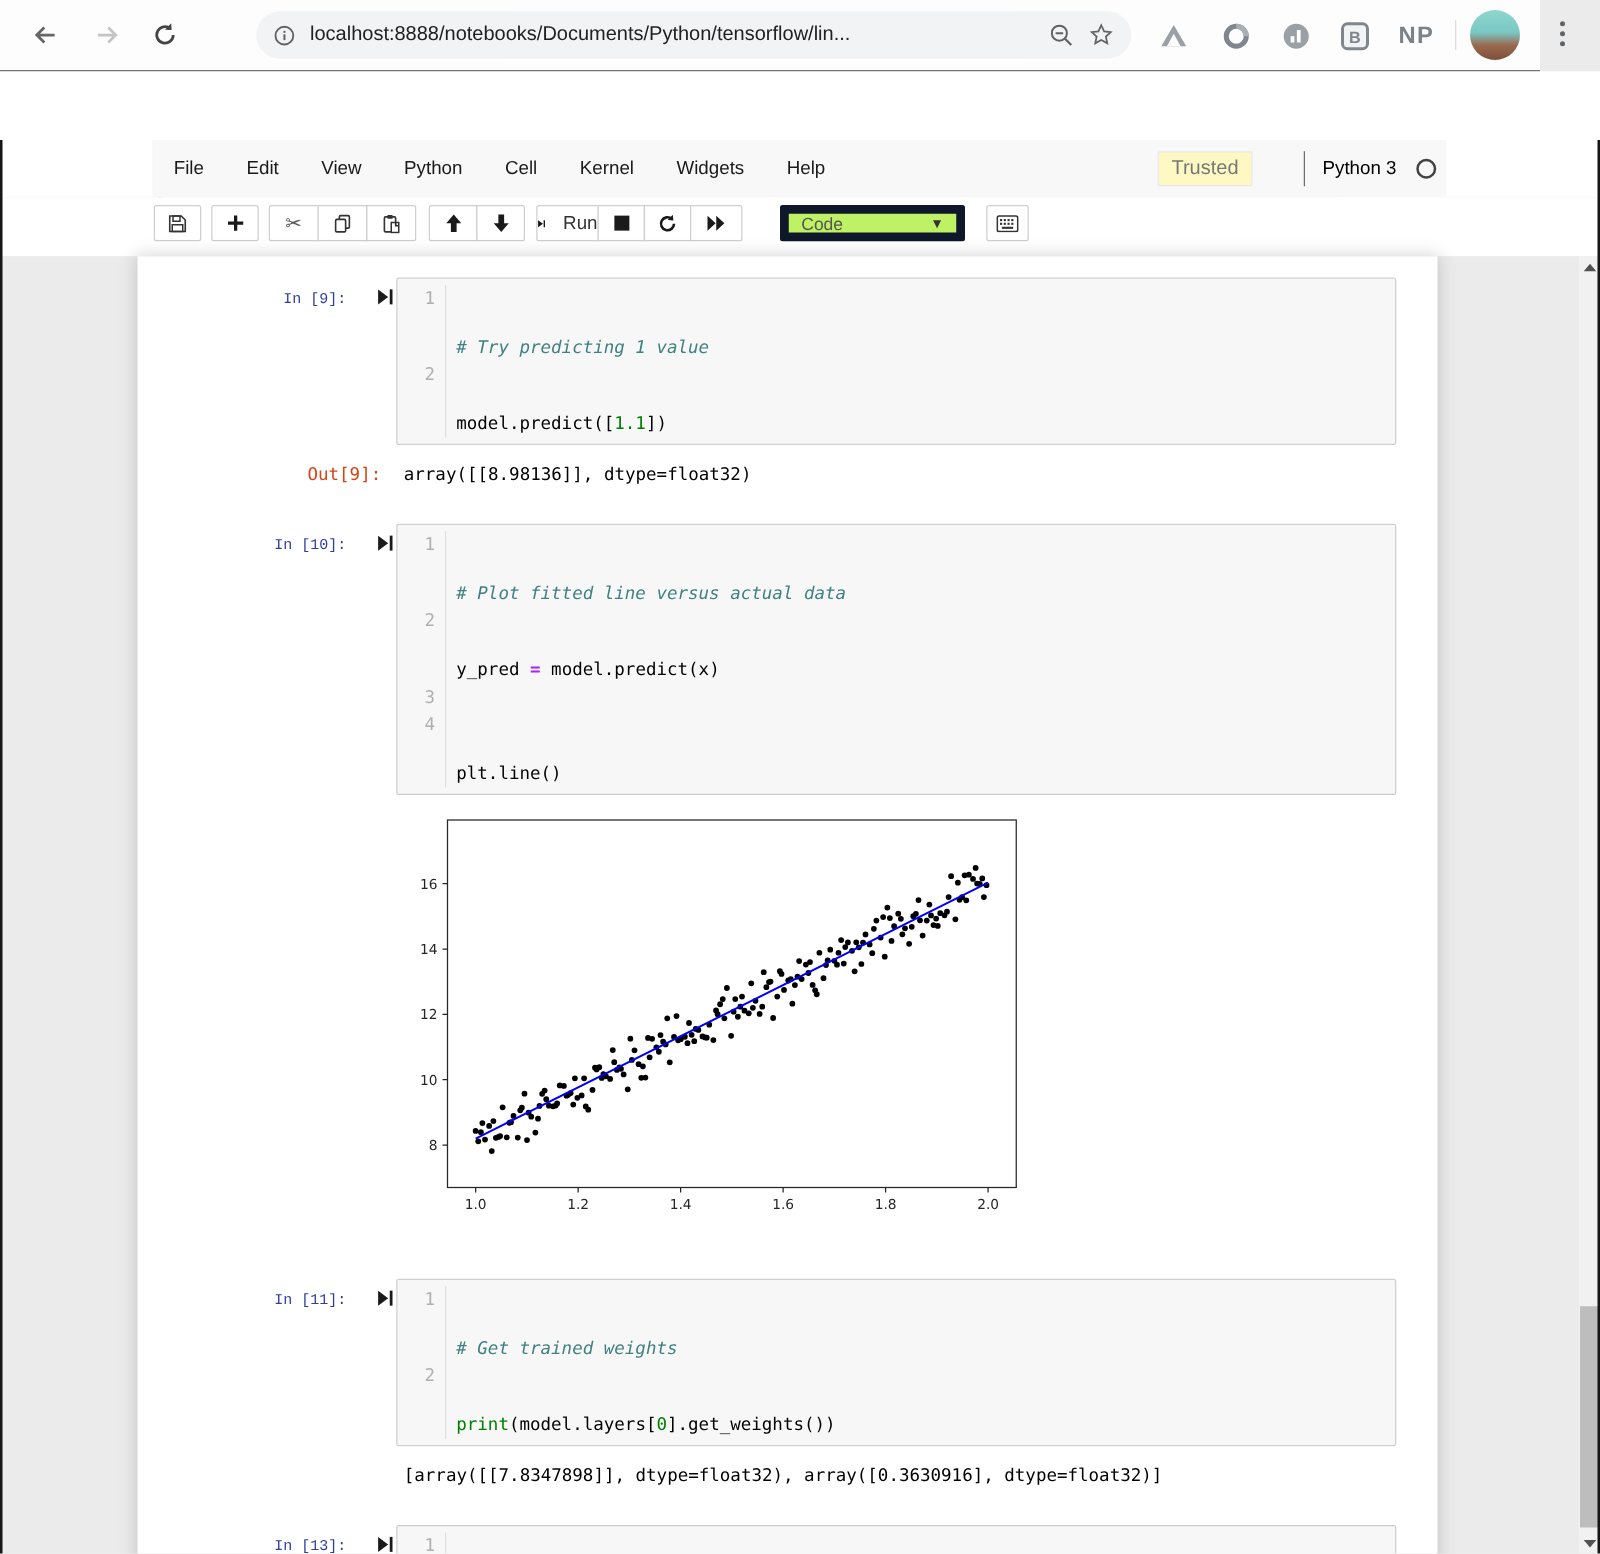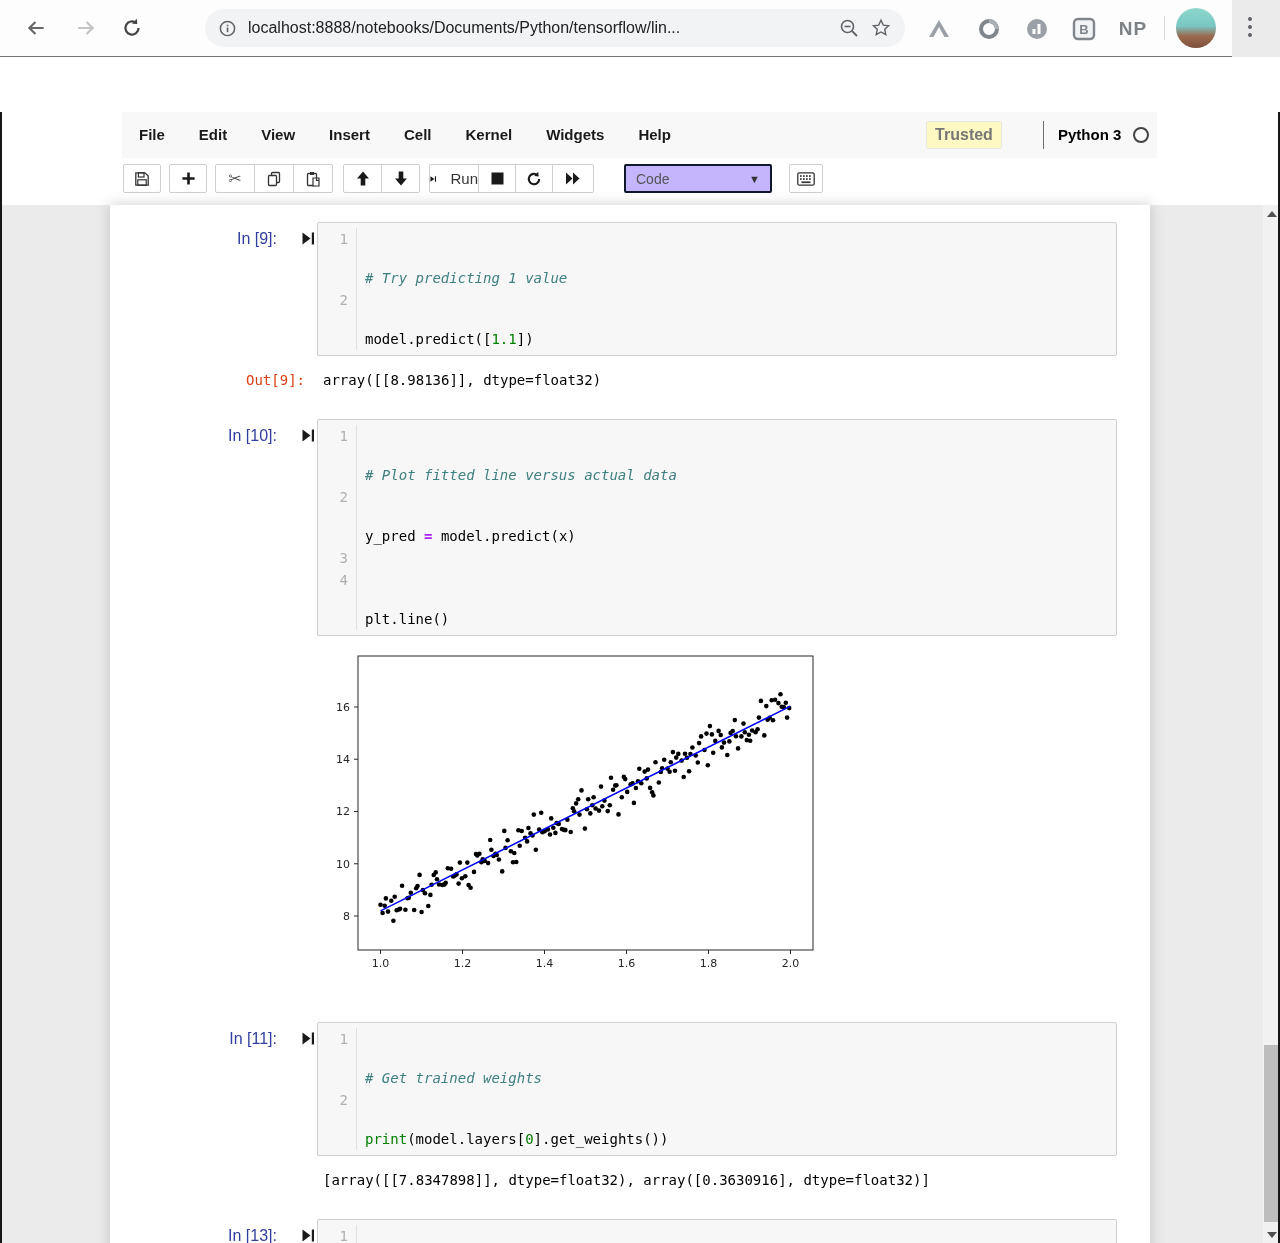--- a/index.html
+++ b/index.html
@@ -23,51 +23,51 @@
   #jheader{position:absolute;left:0;top:57px;width:1280px;height:55px;background:#fff;}
   #jlogo{position:absolute;left:120px;top:62px;display:flex;align-items:center;gap:9px;}
   #jlogo .word{font-size:31px;color:#767677;letter-spacing:0px;}
   #nbtitle{position:absolute;left:290px;top:66px;font-size:23px;color:#333;}
   #autosaved{position:absolute;left:577px;top:78px;font-size:12px;color:#8a8a8a;}
   #pylogo{position:absolute;left:1004px;top:60px;}
   #logoutbtn{position:absolute;left:1071px;top:63px;width:81px;height:37px;background:#fff;
              border:1px solid #e7e7e7;border-radius:2px;font-size:14px;color:#333;
              display:flex;align-items:center;justify-content:center;}
   
-  #menurow{position:absolute;left:0;top:112px;width:1280px;height:46px;background:#fff;font-weight:bold;}
+  #menurow{position:absolute;left:0;top:112px;width:1280px;height:46px;background:#fff;}
   #menustrip{position:absolute;left:122px;top:0;width:1035px;height:46px;background:#f8f8f8;}
   #menustrip ul{list-style:none;margin:0;padding:0;display:flex;}
   #menustrip li{padding:0 17px;line-height:46px;font-size:15px;color:#1a1a1a;cursor:default;}
   #trusted{position:absolute;left:804px;top:9px;width:74px;height:26px;border:1px solid #e7e7e7;
            border-radius:2px;background:#fef9c3;color:#777;font-size:16px;display:flex;
            align-items:center;justify-content:center;}
   #kerneldiv{position:absolute;left:921px;top:9px;width:1px;height:28px;background:#6e6e6e;}
   #kernelname{position:absolute;left:936px;top:0;line-height:46px;font-size:15px;color:#000;}
   #kernelind{position:absolute;left:1011px;top:15px;width:12px;height:12px;border:2px solid #424242;border-radius:50%;}
   
   #toolrow{position:absolute;left:0;top:158px;width:1280px;height:47px;background:#fff;}
   .tbtn{position:absolute;top:6px;height:29px;background:#fff;border:1px solid #cfcfcf;border-radius:2px;
         display:flex;align-items:center;justify-content:center;box-sizing:border-box;color:#2f2f2f;}
   .tgroup{position:absolute;top:6px;display:flex;}
   .tgroup .tbtn{position:static;margin-left:-1px;border-radius:0;}
   .tgroup .tbtn:first-child{margin-left:0;border-radius:2px 0 0 2px;}
   .tgroup .tbtn:last-child{border-radius:0 2px 2px 0;}
-  #celltype{position:absolute;left:624px;top:6px;width:148px;height:29px;border:2px solid #0f172a;
-            border-radius:2px;background:#c4b5fd;display:flex;align-items:center;box-sizing:border-box;
+  #celltype{position:absolute;left:624px;top:6px;width:148px;height:29px;border:7px solid #0f172a;
+            border-radius:2px;background:#bef264;display:flex;align-items:center;box-sizing:border-box;
             padding:0 10px;font-size:14px;color:#555;}
   #celltype .caret{margin-left:auto;font-size:11px;color:#333;}
   
   #content{position:absolute;left:0;top:205px;width:1280px;height:1038px;background:#ebebeb;}
   #notebook{position:absolute;left:110px;top:0;width:1040px;min-height:885px;background:#fff;
             box-shadow:0 0 12px 1px rgba(87,87,87,0.25);padding-top:17px;box-sizing:border-box;}
   .cell{margin:0 8px 28px 8px;position:relative;}
   .cell.sel{border:1px solid #ababab;border-radius:2px;padding:10px 0 20px 0;margin-bottom:12px;}
   .cell.sel::before{content:"";position:absolute;left:-1px;top:-1px;bottom:-1px;width:6px;background:#42a5f5;}
   .irow{display:flex;align-items:flex-start;}
-  .prompt{width:159px;text-align:right;font-family:Liberation Sans, sans-serif;font-size:16px;
+  .prompt{width:159px;text-align:right;font-family:Liberation Mono, monospace;font-size:12px;
           color:#303f9f;line-height:22px;padding-top:6px;flex:none;}
   .runmark{width:40px;flex:none;box-sizing:border-box;padding-left:25px;padding-top:9px;}
   .ibox{flex:none;width:800px;background:#f7f7f7;border:1px solid #cfcfcf;border-radius:2px;
         padding:5px 0;font-family:"DejaVu Sans Mono",monospace;font-size:14px;line-height:22px;box-sizing:border-box;}
   .cline{display:flex;}
   .gut{width:30px;flex:none;text-align:right;color:#b0b0b0;padding-right:8px;border-right:1px solid #e0e0e0;}
   .ctext{padding-left:8px;white-space:pre;color:#000;min-height:22px;margin-top:39px;}
   .tok-com{color:#408080;font-style:italic;}
   .tok-num{color:#008000;}
   .tok-str{color:#ba2121;}
@@ -183,21 +183,21 @@
     </div>
     <div id="logoutbtn">Logout</div>
   </div>
 
   <div id="menurow">
     <div id="menustrip">
       <ul>
         <li>File</li>
         <li>Edit</li>
         <li>View</li>
-        <li>Insert</li>
+        <li>Python</li>
         <li>Cell</li>
         <li>Kernel</li>
         <li>Widgets</li>
         <li>Help</li>
       </ul>
       <div id="trusted">Trusted</div>
       <div id="kerneldiv"></div>
       <div id="kernelname">Python 3</div>
       <div id="kernelind"></div>
     </div>

